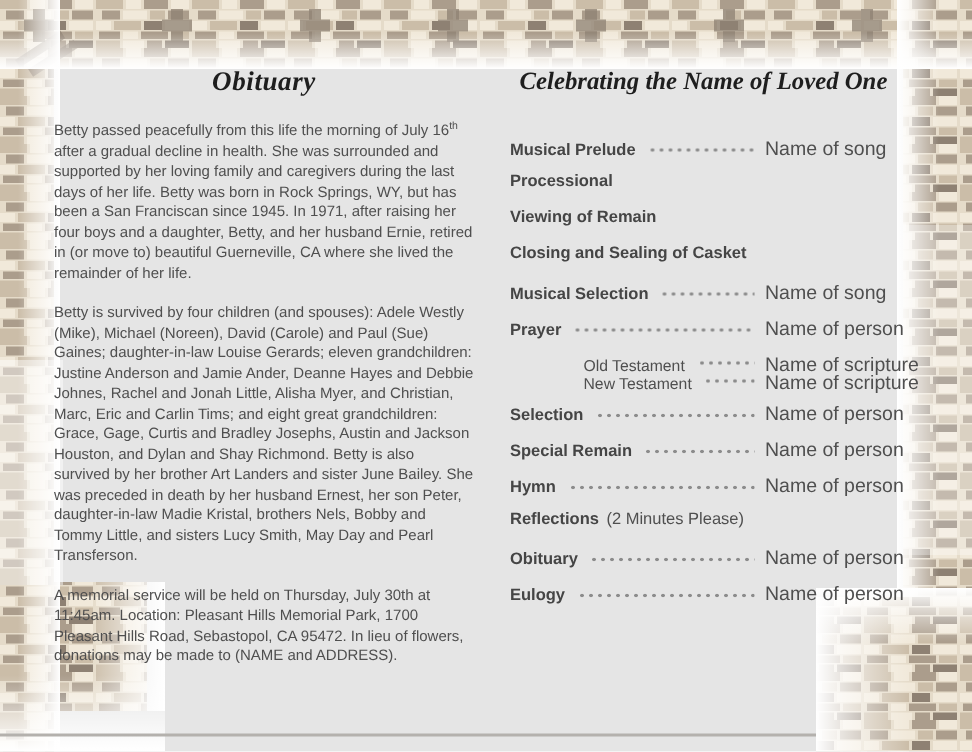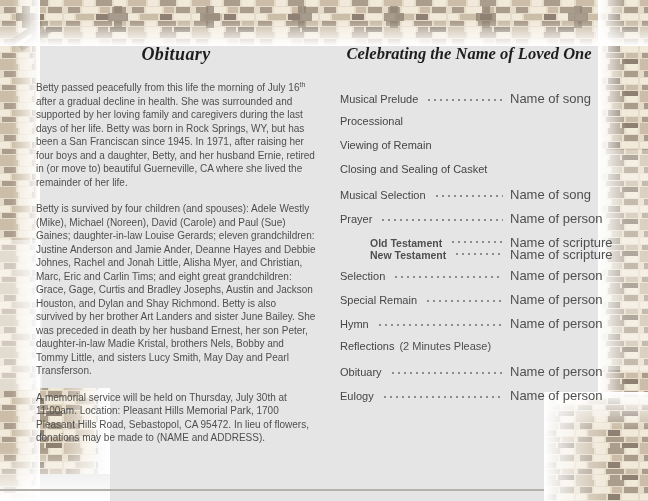--- a/index.html
+++ b/index.html
@@ -26,22 +26,22 @@
 
   .body-text{font-size:10px;line-height:13.5px;color:var(--body_text);}
   .body-text p{margin:0 0 13px 0;}
   .sup{vertical-align:super;font-size:7px;line-height:0;}
 
   .svc-row{display:flex;align-items:baseline;height:13px;margin-bottom:11px;
            font-size:11px;color:var(--body_text);}
   .svc-row.group-head{margin-bottom:2px;}
   .svc-row.sub{height:11px;margin-bottom:1px;padding-left:30px;font-size:10.5px;}
   .svc-row.sub.sub-last{margin-bottom:10px;}
-  .svc-label{font-weight:normal;color:#454545;white-space:nowrap;}
-  .svc-row.sub .svc-label{font-weight:bold;color:var(--body_text);}
+  .svc-label{font-weight:bold;color:#454545;white-space:nowrap;}
+  .svc-row.sub .svc-label{font-weight:normal;color:var(--body_text);margin-left:19px;}
   .svc-note{margin-left:5px;white-space:nowrap;}
   .svc-leader{flex:1;align-self:flex-end;height:10px;margin:0 7px 1px 9px;
       background-image:radial-gradient(circle at 2px 7px, var(--leader_dots) 1px, rgba(0,0,0,0) 1.4px);
       background-size:6px 10px;background-repeat:repeat-x;}
   .svc-value{width:88px;font-size:13px;color:var(--body_text);white-space:nowrap;}
 </style>
 </head>
 <body>
 
 <div class="page">
@@ -129,21 +129,21 @@
     <rect x="544" y="398" width="104" height="103" fill="url(#kilim)"></rect>
     <rect x="544" y="398" width="62" height="103" fill="url(#gl)"></rect>
     <rect x="544" y="392" width="104" height="36" fill="url(#gu)"></rect>
   </svg>
 
   <div class="col col-left">
     <div class="page-title title-left">Obituary</div>
     <div class="body-text">
       <p><span>Betty passed peacefully from this life the morning of July 16</span><span class="sup">th</span><span> after a gradual decline in health.  She was surrounded and supported by her loving family and caregivers during the last days of her life.  Betty was born in Rock Springs, WY, but has been a San Franciscan since 1945.  In 1971, after raising her four boys and a daughter, Betty, and her husband Ernie, retired in (or move to) beautiful Guerneville, CA where she lived the remainder of her life.</span></p>
       <p>Betty is survived by four children (and spouses): Adele Westly (Mike), Michael (Noreen), David (Carole) and Paul (Sue) Gaines;  daughter-in-law Louise Gerards;  eleven grandchildren:  Justine Anderson and Jamie Ander, Deanne Hayes and Debbie Johnes, Rachel and Jonah Little, Alisha Myer, and Christian, Marc, Eric and Carlin Tims;  and eight great grandchildren: Grace, Gage, Curtis and Bradley Josephs, Austin and Jackson Houston, and Dylan and Shay Richmond.  Betty is also survived by her brother Art Landers and sister June Bailey.  She was preceded in death by her husband Ernest, her son Peter, daughter-in-law Madie Kristal, brothers Nels, Bobby and Tommy Little, and sisters Lucy Smith, May Day and Pearl Transferson.</p>
-      <p>A memorial service will be held on Thursday, July 30th at 11:00am.  Location:  Pleasant Hills Memorial Park, 1700 Pleasant Hills Road, Sebastopol, CA 95472.  In lieu of flowers, donations may be made to (NAME and ADDRESS).</p>
+      <p>A memorial service will be held on Thursday, July 30th at 11:45am.  Location:  Pleasant Hills Memorial Park, 1700 Pleasant Hills Road, Sebastopol, CA 95472.  In lieu of flowers, donations may be made to (NAME and ADDRESS).</p>
     </div>
   </div>
 
   <div class="col col-right">
     <div class="page-title title-right">Celebrating the Name of Loved One</div>
     <div>
         <div class="svc-row">
           <span class="svc-label">Musical Prelude</span>
           <span class="svc-leader"></span>
           <span class="svc-value">Name of song</span>

